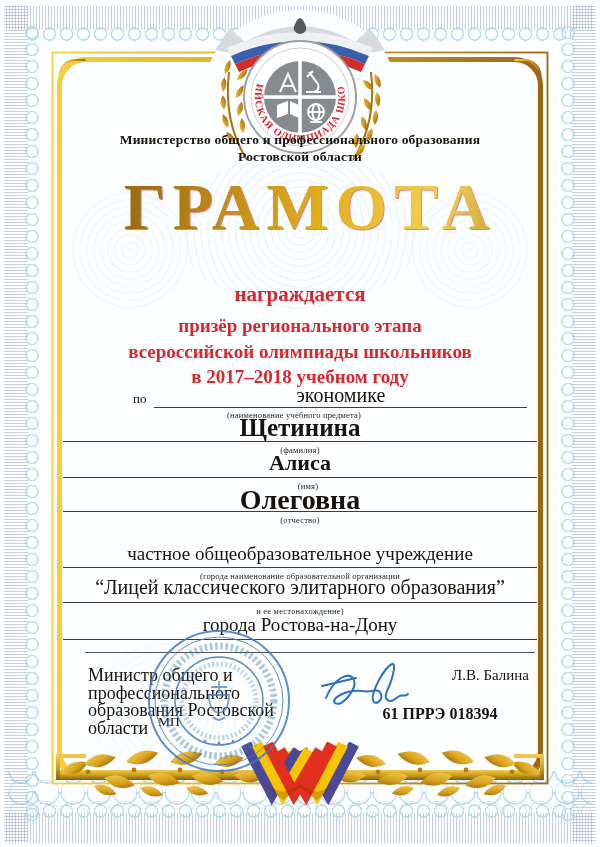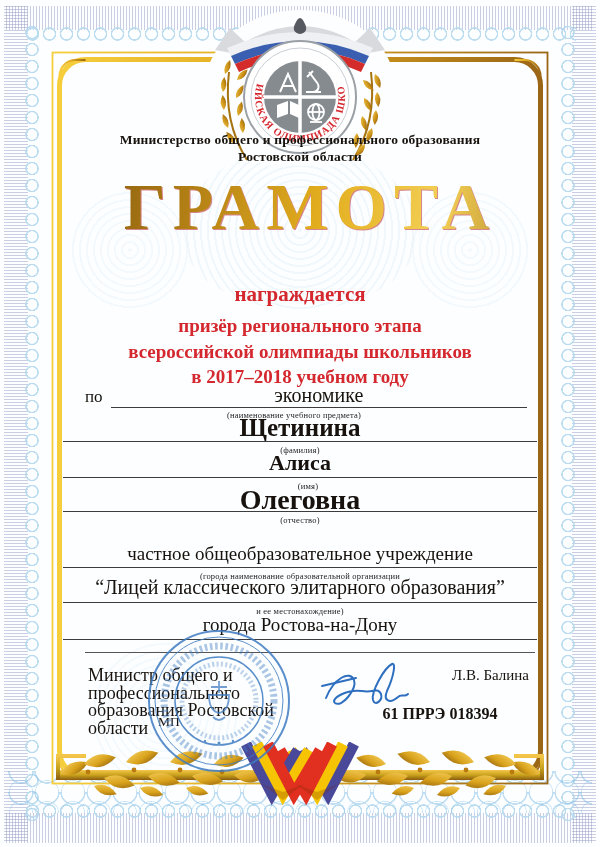--- a/index.html
+++ b/index.html
@@ -47,21 +47,21 @@
     .title { background:linear-gradient(100deg,#6e4a12 0%,#a97613 25%,#e3ae1e 52%,#f3cf55 72%,#8a5c12 100%);
       -webkit-background-clip:text; background-clip:text; color:transparent; }
   }
   .red { color:#d4272e; font-weight:bold; text-align:center; left:0; right:0; }
   .awarded { top:282px; font-size:21px; }
   .award-lines { top:313px; font-size:19px; line-height:25.5px; }
 
   .fieldline { border-bottom:1.2px solid #3c3c3c; text-align:center; }
   .cap { text-align:center; font-size:8.5px; color:#222; letter-spacing:.2px; }
   .f-subject { top:384px; left:85px; right:73px; display:flex; align-items:flex-end; }
-  .f-subject .pref { font-size:17px; padding-right:8px; padding-bottom:1px; }
+  .f-subject .pref { font-size:13px; padding-right:8px; padding-bottom:1px;margin-left:48px; }
   .f-subject .fieldline { flex:1; font-size:20px; height:24px; }
   .cap-subject { top:410px; left:0; right:12px; }
   .f-surname { top:414px; left:63px; right:63px; font-size:25px; font-weight:bold; height:28px; }
   .cap-surname { top:445px; left:0; right:0; }
   .f-name { top:450px; left:63px; right:63px; font-size:22px; font-weight:bold; height:28px; }
   .cap-name { top:481px; left:0; right:0;padding-left:16px; }
   .f-patronymic { top:484px; left:63px; right:63px; font-size:28px; font-weight:bold; height:28px; }
   .cap-patronymic { top:515px; left:0; right:0; }
   .f-student { top:520px; left:0; right:0; text-align:center; font-size:16.5px; font-weight:bold; }
   .f-student .grade { display:inline-block; font-weight:normal; font-size:20px;

